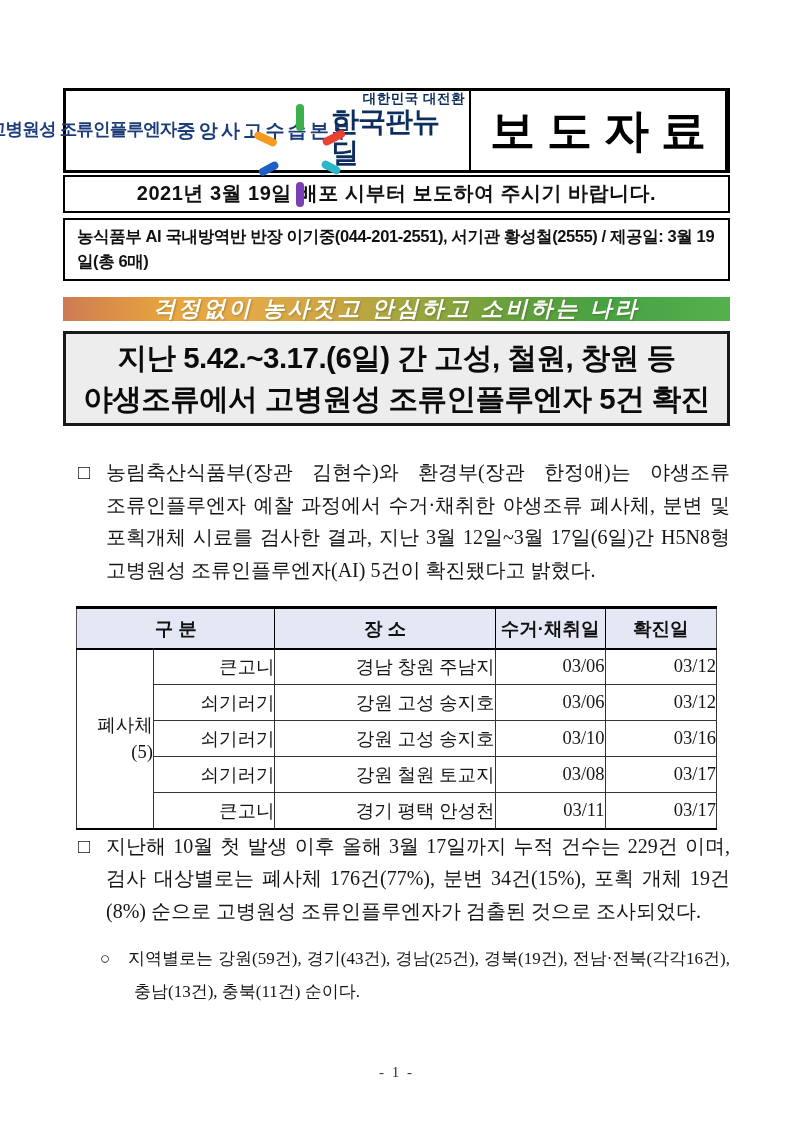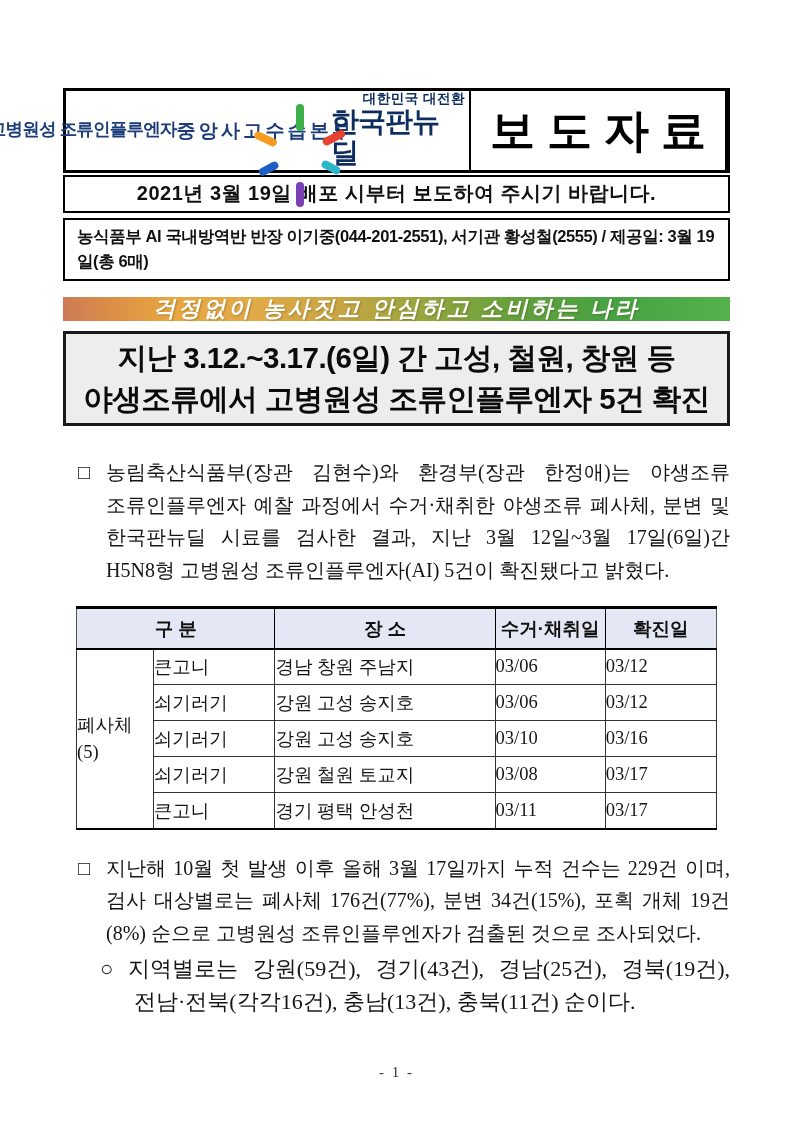--- a/index.html
+++ b/index.html
@@ -39,33 +39,33 @@
     text-shadow:1px 1px 2px rgba(70,60,10,0.35); white-space:nowrap;
   }
   
   .headline { margin-top:10px; border:3px solid #1a1a1a; background:#ededed;
               text-align:center; padding:3px 0 4px; }
   .headline div { font-size:29.5px; font-weight:800; line-height:41px; letter-spacing:-0.5px; color:#0b0b0b; }
   
   .para { font-family:"Liberation Serif", serif; font-size:20px; line-height:32.5px;
           text-align:justify; word-break:keep-all; color:#151515; }
   .p1 { margin-top:30px; padding-left:43px; text-indent:-28px; }
-  .p2 { margin-top:22px; padding-left:43px; text-indent:-28px; }
-  .p3 { margin-top:4px; padding-left:71px; text-indent:-34px; font-size:22px; }
+  .p2 { padding-left:43px; text-indent:-28px; }
+  .p3 { margin-top:16px; padding-left:71px; text-indent:-34px; font-size:17px; }
   .marker { display:inline-block; width:18px; margin-right:10px; text-indent:0; }
   
   table.det { margin:20px 12px 0 13px; width:641px; border-collapse:collapse; table-layout:fixed;
               border-top:3px solid #000; border-bottom:2.5px solid #000;
               border-left:1px solid #555; border-right:1px solid #555; }
   table.det th { background:#e4e8f4; font-family:"Liberation Sans", sans-serif;
                  font-size:18.5px; font-weight:800; height:41px; text-align:center;
                  border-bottom:2.5px solid #000; border-left:1.5px solid #000; }
   table.det th:first-child { border-left:none; }
   table.det td { font-family:"Liberation Serif", serif; font-size:18.5px; height:36px;
-                 text-align:left; border:1px solid #333; color:#151515;margin-left:8px; }
+                 text-align:right; border:1px solid #333; color:#151515;margin-left:8px; }
   table.det td.group { font-size:18.5px; line-height:1.45; }
   .col1{width:12%} .col2{width:19%} .col3{width:34.4%} .col4{width:17.2%} .col5{width:17.4%}
   
   .footer { position:absolute; left:0; right:0; bottom:40px; text-align:center;
             font-family:"Liberation Serif", serif; font-size:15px; color:#333; letter-spacing:2px; }
 </style>
 </head>
 <body>
 
 <div class="page">
@@ -103,25 +103,25 @@
 
   <div class="contacts">
     <div>농식품부 AI 국내방역반 반장 이기중(044-201-2551), 서기관 황성철(2555) / 제공일: 3월 19일(총 6매)</div>
   </div>
 
   <div class="banner">
     <span>걱정없이 농사짓고 안심하고 소비하는 나라</span>
   </div>
 
   <div class="headline">
-    <div>지난 3.12.~3.17.(6일) 간 고성, 철원, 창원 등</div>
+    <div>지난 5.42.~3.17.(6일) 간 고성, 철원, 창원 등</div>
     <div>야생조류에서 고병원성 조류인플루엔자 5건 확진</div>
   </div>
 
-  <p class="para p1"><span class="marker">□</span><span>농림축산식품부(장관 김현수)와 환경부(장관 한정애)는 야생조류 조류인플루엔자 예찰 과정에서 수거·채취한 야생조류 폐사체, 분변 및 한국판뉴딜 시료를 검사한 결과, 지난 3월 12일~3월 17일(6일)간 H5N8형 고병원성 조류인플루엔자(AI) 5건이 확진됐다고 밝혔다.</span></p>
+  <p class="para p1"><span class="marker">□</span><span>농림축산식품부(장관 김현수)와 환경부(장관 한정애)는 야생조류 조류인플루엔자 예찰 과정에서 수거·채취한 야생조류 폐사체, 분변 및 포획개체 시료를 검사한 결과, 지난 3월 12일~3월 17일(6일)간 H5N8형 고병원성 조류인플루엔자(AI) 5건이 확진됐다고 밝혔다.</span></p>
 
   <table class="det">
     <colgroup>
         <col class="col1">
         <col class="col2">
         <col class="col3">
         <col class="col4">
         <col class="col5">
       </colgroup>
     <thead>

